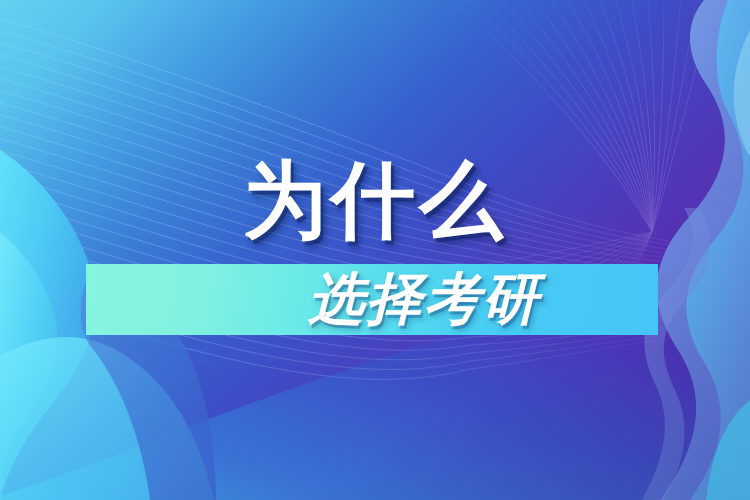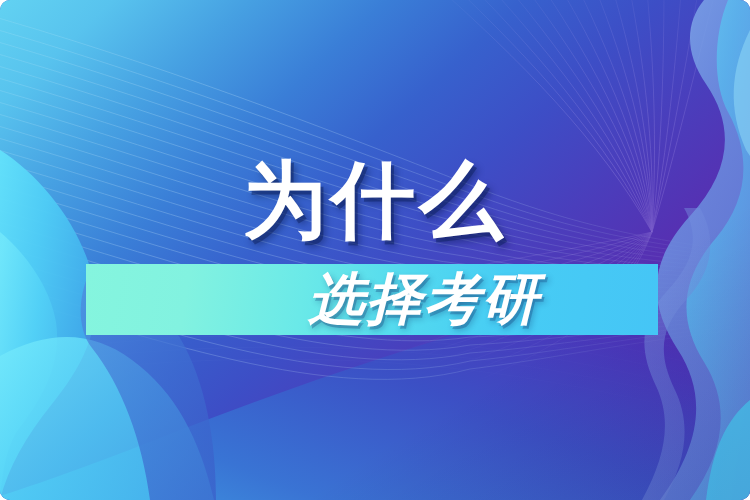--- a/index.html
+++ b/index.html
@@ -7,21 +7,20 @@
     padding: 0;
     background: #ffffff;
   }
   #banner {
     position: relative;
     width: 750px;
     height: 500px;
     overflow: hidden;
     font-family: "Liberation Sans", "DejaVu Sans", sans-serif;
     background: #3f5fd0;
-    border-radius: 10px;
   }
   #banner svg.layer {
     position: absolute;
     left: 0;
     top: 0;
     width: 750px;
     height: 500px;
     display: block;
   }
   #headline {

